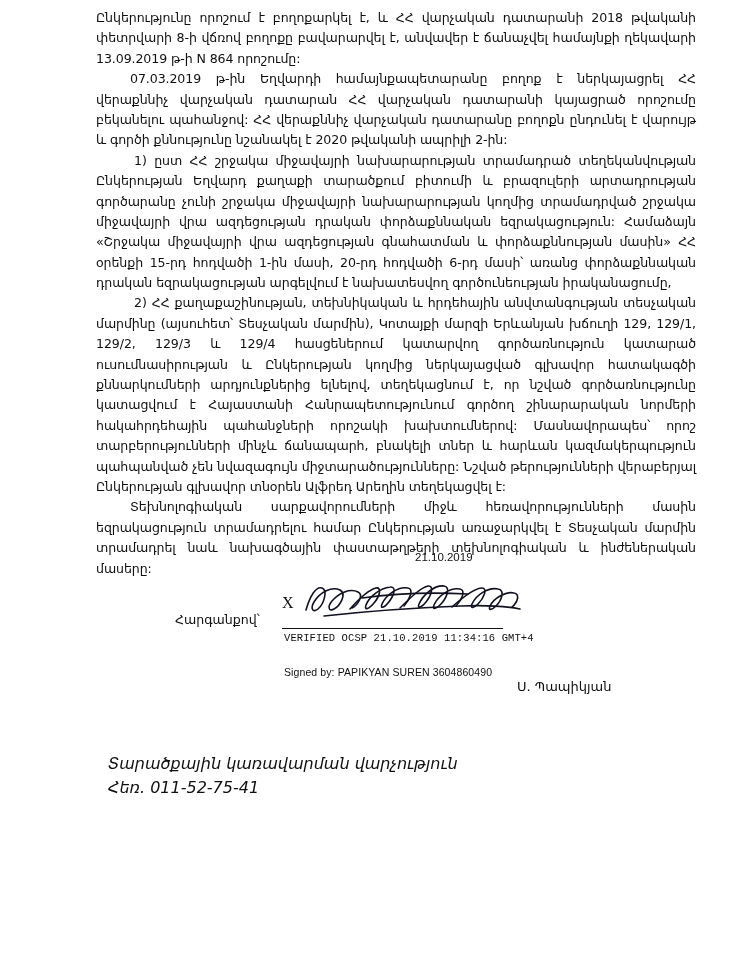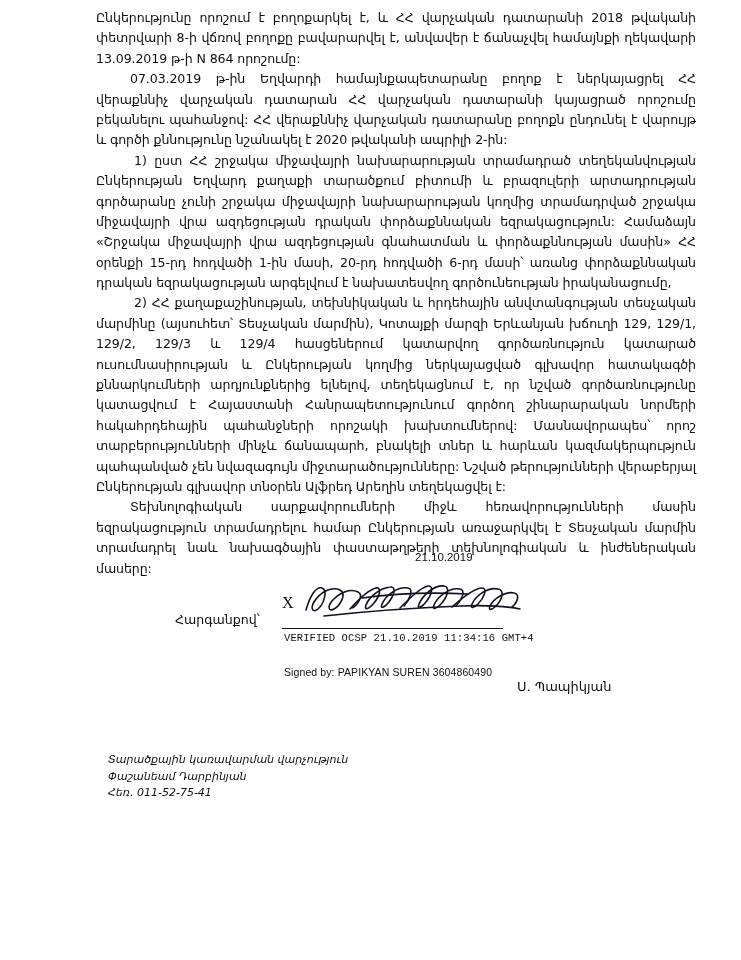--- a/index.html
+++ b/index.html
@@ -115,21 +115,21 @@
     top: 679px;
     font-size: 13px;
     font-family: "DejaVu Sans", sans-serif;
     color: #101010;
     margin-left: 12px;
   }
   .footer {
     position: absolute;
     left: 108px;
     top: 752px;
-    font-size: 11px;
+    font-size: 16px;
     font-style: italic;
     line-height: 1.5;
     color: #101010;
     font-family: "DejaVu Sans", sans-serif;
   }
   .footer div { white-space: nowrap; }
 </style>
 </head>
 <body>
 
@@ -161,17 +161,16 @@
 
   <div class="sig-rule"></div>
   <div class="verified">VERIFIED OCSP 21.10.2019 11:34:16 GMT+4</div>
   <div class="signed-by">Signed by: PAPIKYAN SUREN 3604860490</div>
 
   <div class="respect">Հարգանքով՝</div>
   <div class="signer-name">Ս. Պապիկյան</div>
 
   <div class="footer">
     <div>Տարածքային կառավարման վարչություն</div>
-    <div>Փաշանեամ Դարբինյան</div>
     <div>Հեռ. 011-52-75-41</div>
   </div>
 
 </div>
 
 </body></html>

